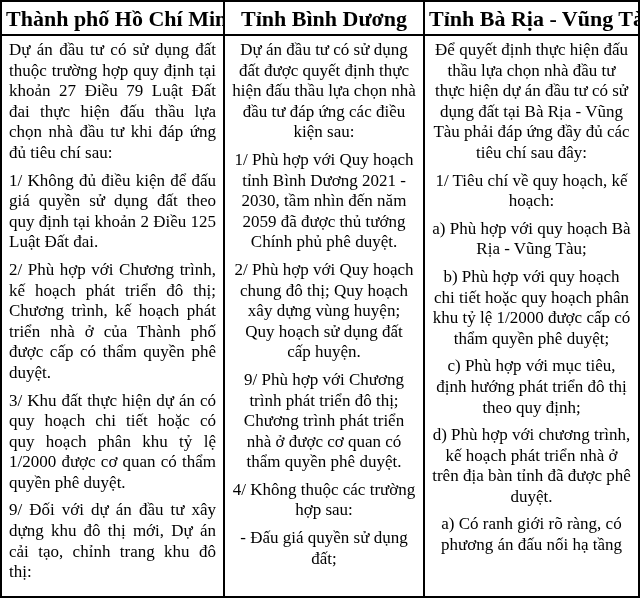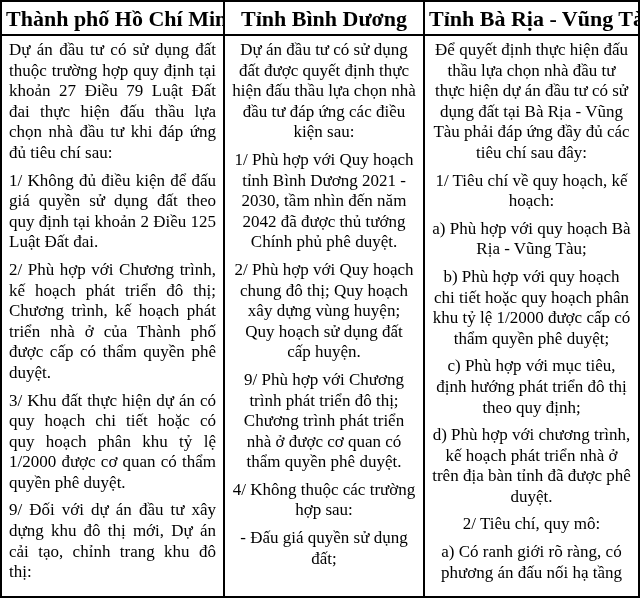--- a/index.html
+++ b/index.html
@@ -74,30 +74,29 @@
   <div class="body-row">
     <div class="cell col-1 body-cell">
         <p>Dự án đầu tư có sử dụng đất thuộc trường hợp quy định tại khoản 27 Điều 79 Luật Đất đai thực hiện đấu thầu lựa chọn nhà đầu tư khi đáp ứng đủ tiêu chí sau:</p>
         <p>1/ Không đủ điều kiện để đấu giá quyền sử dụng đất theo quy định tại khoản 2 Điều 125 Luật Đất đai.</p>
         <p>2/ Phù hợp với Chương trình, kế hoạch phát triển đô thị; Chương trình, kế hoạch phát triển nhà ở của Thành phố được cấp có thẩm quyền phê duyệt.</p>
         <p>3/ Khu đất thực hiện dự án có quy hoạch chi tiết hoặc có quy hoạch phân khu tỷ lệ 1/2000 được cơ quan có thẩm quyền phê duyệt.</p>
         <p>9/ Đối với dự án đầu tư xây dựng khu đô thị mới, Dự án cải tạo, chỉnh trang khu đô thị:</p>
       </div>
     <div class="cell col-2 body-cell">
         <p>Dự án đầu tư có sử dụng đất được quyết định thực hiện đấu thầu lựa chọn nhà đầu tư đáp ứng các điều kiện sau:</p>
-        <p>1/ Phù hợp với Quy hoạch tỉnh Bình Dương 2021 - 2030, tầm nhìn đến năm 2042 đã được thủ tướng Chính phủ phê duyệt.</p>
+        <p>1/ Phù hợp với Quy hoạch tỉnh Bình Dương 2021 - 2030, tầm nhìn đến năm 2059 đã được thủ tướng Chính phủ phê duyệt.</p>
         <p>2/ Phù hợp với Quy hoạch chung đô thị; Quy hoạch xây dựng vùng huyện; Quy hoạch sử dụng đất cấp huyện.</p>
         <p>9/ Phù hợp với Chương trình phát triển đô thị; Chương trình phát triển nhà ở được cơ quan có thẩm quyền phê duyệt.</p>
         <p>4/ Không thuộc các trường hợp sau:</p>
         <p>- Đấu giá quyền sử dụng đất;</p>
       </div>
     <div class="cell col-3 body-cell">
         <p>Để quyết định thực hiện đấu thầu lựa chọn nhà đầu tư thực hiện dự án đầu tư có sử dụng đất tại Bà Rịa - Vũng Tàu phải đáp ứng đầy đủ các tiêu chí sau đây:</p>
         <p>1/ Tiêu chí về quy hoạch, kế hoạch:</p>
         <p>a) Phù hợp với quy hoạch Bà Rịa - Vũng Tàu;</p>
         <p>b) Phù hợp với quy hoạch chi tiết hoặc quy hoạch phân khu tỷ lệ 1/2000 được cấp có thẩm quyền phê duyệt;</p>
         <p>c) Phù hợp với mục tiêu, định hướng phát triển đô thị theo quy định;</p>
         <p>d) Phù hợp với chương trình, kế hoạch phát triển nhà ở trên địa bàn tỉnh đã được phê duyệt.</p>
-        <p>2/ Tiêu chí, quy mô:</p>
         <p>a) Có ranh giới rõ ràng, có phương án đấu nối hạ tầng</p>
       </div>
   </div>
 </div>
 
 </body></html>

